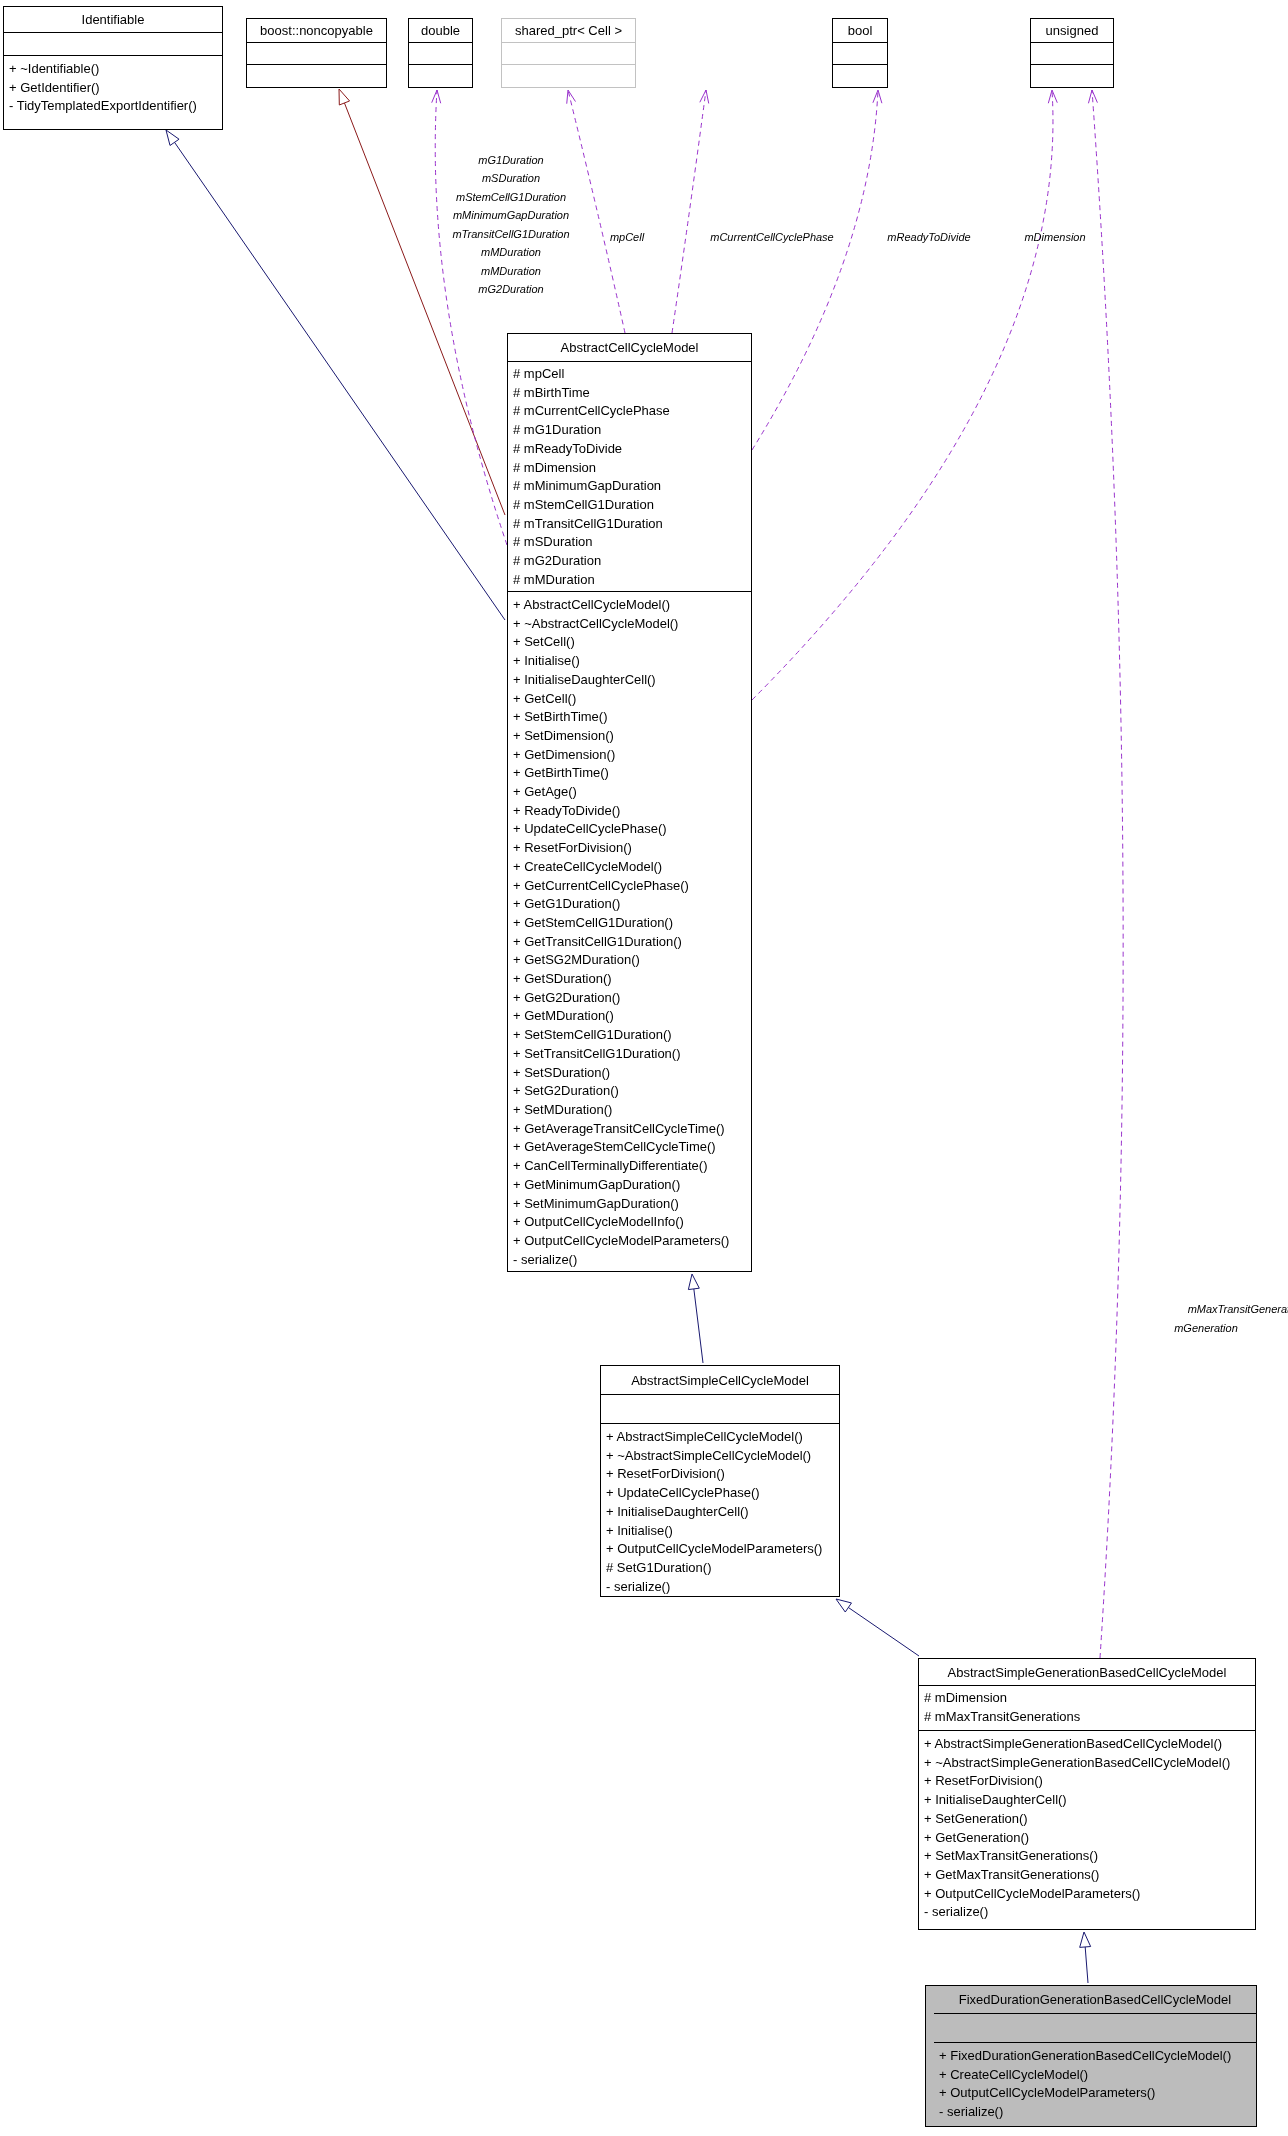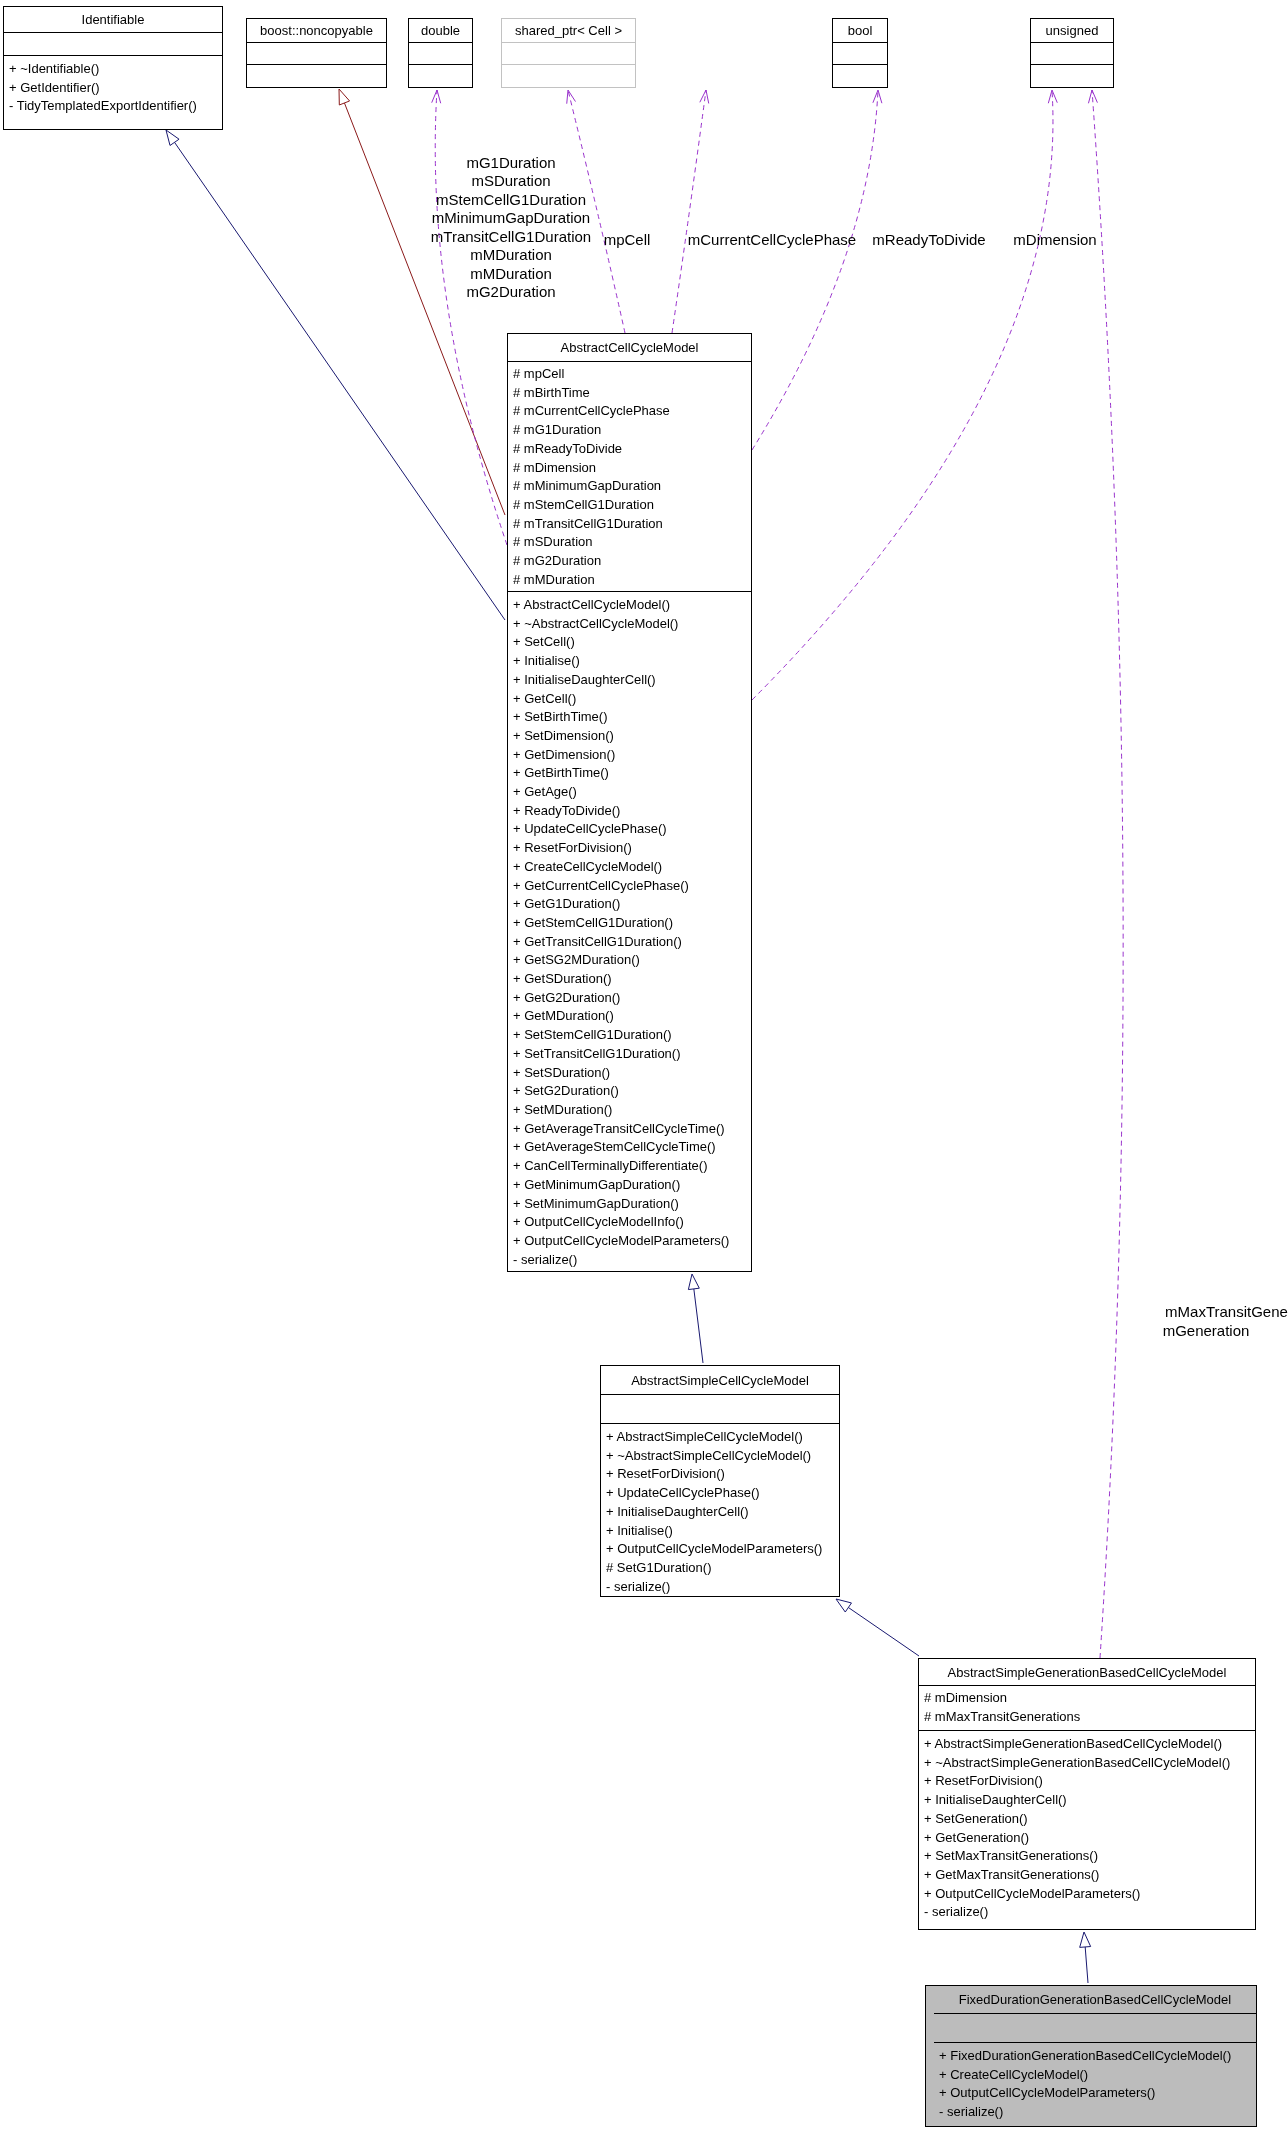--- a/index.html
+++ b/index.html
@@ -18,21 +18,21 @@
     border-bottom:1px solid #000;white-space:nowrap;
   }
   .cls .ca{border-bottom:1px solid #000;padding:3px 5px;box-sizing:border-box;}
   .cls .cm{padding:4px 5px 6px 5px;}
   .member{line-height:18.7px;white-space:nowrap;}
   .cls.grayline{border-color:#c2c2c2;}
   .cls.grayline .ct,.cls.grayline .ca{border-color:#c2c2c2;}
   .cls.grayfill{background:#bcbcbc;padding-left:8px;}
   .elabel{
     position:absolute;transform:translateX(-50%);white-space:nowrap;
-    font-size:15px;color:#000;
+    font-size:11px;color:#000;font-style:italic;
   }
 </style>
 </head>
 <body>
 
 <div id="canvas">
 
   <svg id="edges" width="1288" height="2136" viewBox="0 0 1288 2136">
       <g>
         <line x1="505" y1="620" x2="174.5342219969596" y2="142.33560111654924" stroke="#191970" stroke-width="1"></line>

